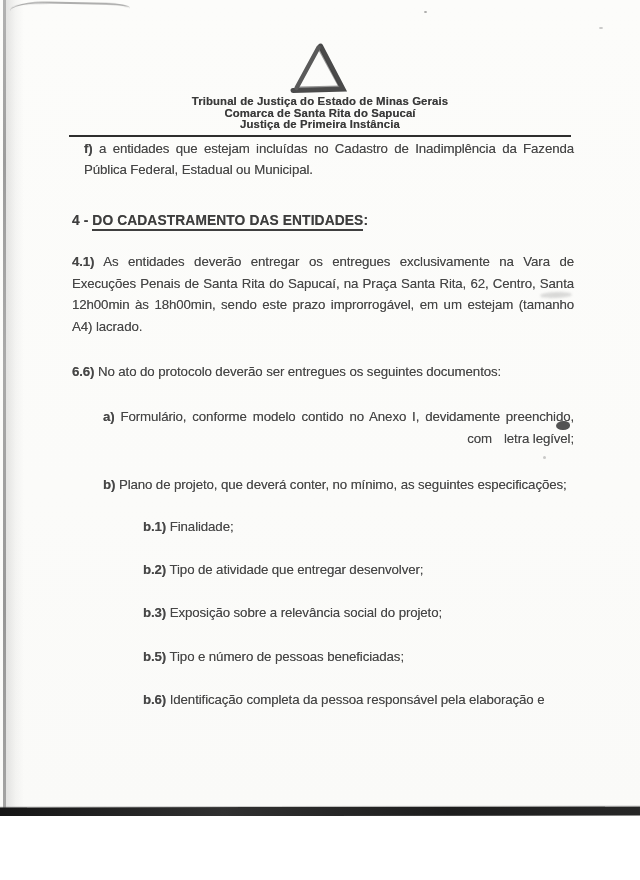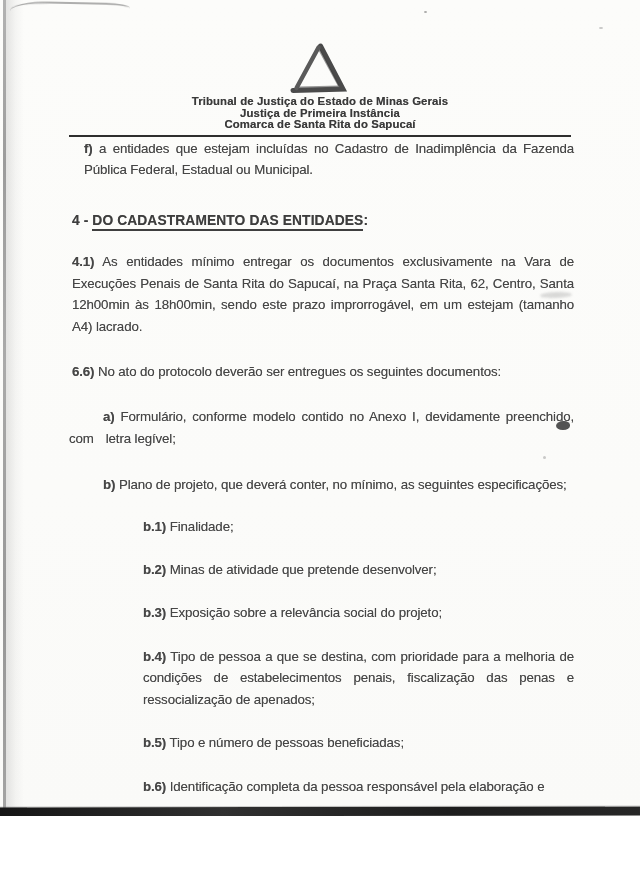--- a/index.html
+++ b/index.html
@@ -96,21 +96,21 @@
   .mt-41{margin-top:19px;}
   .mt-42{margin-top:24px;}
   .mt-a{margin-top:23px;}
   .mt-b{margin-top:25px;}
   .mt-b1{margin-top:20px;}
   .mt-b2{margin-top:22px;}
   .mt-b3{margin-top:21px;}
   .mt-b4{margin-top:22px;}
   .mt-b5{margin-top:22px;}
   .mt-b6{margin-top:22px;}
-  .com-line{margin-left:-3px;}
+  .com-line{margin-left:-3px;text-align:right;}
   .com-gap{margin-left:12px;}
 </style>
 </head>
 <body>
 
 <div class="page">
 
   <div class="edge-left-line"></div>
   <div class="edge-left-shade"></div>
   <div class="pencil-smudge-top"></div>
@@ -121,36 +121,36 @@
   <div class="letterhead">
     <div class="logo-wrap">
       <svg width="62" height="52" viewBox="0 0 62 52" aria-hidden="true">
         <path d="M31.5 4 L54 47 L4 48.5" fill="none" stroke="#4a4a4a" stroke-width="5" stroke-linejoin="miter" stroke-linecap="round"></path>
         <path d="M7.5 46 L29.5 5.5" fill="none" stroke="#5a5a5a" stroke-width="4.4" stroke-linecap="round"></path>
         <path d="M30.5 8 L50 44" fill="none" stroke="#3f3f3f" stroke-width="2" opacity=".55"></path>
         <path d="M9 45.5 L51 44.5" fill="none" stroke="#565656" stroke-width="2" opacity=".6"></path>
       </svg>
     </div>
     <div class="lh-line">Tribunal de Justiça do Estado de Minas Gerais</div>
+    <div class="lh-line">Comarca de Santa Rita do Sapucaí</div>
     <div class="lh-line">Justiça de Primeira Instância</div>
-    <div class="lh-line">Comarca de Santa Rita do Sapucaí</div>
     <div class="lh-rule"></div>
   </div>
 
   <div class="doc">
 
     <div class="ind-f mt-f">
       <div class="line stretch"><b class="lbl">f)</b> <span>a entidades que estejam incluídas no Cadastro de Inadimplência da Fazenda</span></div>
       <div class="line plain">Pública Federal, Estadual ou Municipal.</div>
     </div>
 
     <div class="sec-heading"><span>4 - </span><span class="u">DO CADASTRAMENTO DAS ENTIDADES</span><span>:</span></div>
 
     <div class="mt-41">
-      <div class="line stretch"><b class="lbl">4.1)</b> <span>As entidades mínimo entregar os documentos exclusivamente na Vara de</span></div>
+      <div class="line stretch"><b class="lbl">4.1)</b> <span>As entidades deverão entregar os entregues exclusivamente na Vara de</span></div>
       <div class="line stretch">Execuções Penais de Santa Rita do Sapucaí, na Praça Santa Rita, 62, Centro, Santa</div>
       <div class="line stretch">12h00min às 18h00min, sendo este prazo improrrogável, em um estejam (tamanho</div>
       <div class="line plain">A4) lacrado.</div>
     </div>
 
     <div class="mt-42">
       <div class="line plain"><b class="lbl">6.6)</b> <span>No ato do protocolo deverão ser entregues os seguintes documentos:</span></div>
     </div>
 
     <div class="mt-a">
@@ -160,32 +160,27 @@
 
     <div class="mt-b ind-a">
       <div class="line plain"><b class="lbl">b)</b> <span>Plano de projeto, que deverá conter, no mínimo, as seguintes especificações;</span></div>
     </div>
 
     <div class="mt-b1 ind-sub">
       <div class="line plain"><b class="lbl">b.1)</b> <span>Finalidade;</span></div>
     </div>
 
     <div class="mt-b2 ind-sub">
-      <div class="line plain"><b class="lbl">b.2)</b> <span>Minas de atividade que pretende desenvolver;</span></div>
+      <div class="line plain"><b class="lbl">b.2)</b> <span>Tipo de atividade que entregar desenvolver;</span></div>
     </div>
 
     <div class="mt-b3 ind-sub">
       <div class="line plain"><b class="lbl">b.3)</b> <span>Exposição sobre a relevância social do projeto;</span></div>
     </div>
 
-    <div class="mt-b4 ind-sub">
-      <div class="line stretch"><b class="lbl">b.4)</b> <span>Tipo de pessoa a que se destina, com prioridade para a melhoria de</span></div>
-      <div class="line stretch">condições de estabelecimentos penais, fiscalização das penas e</div>
-      <div class="line plain">ressocialização de apenados;</div>
-    </div>
 
     <div class="mt-b5 ind-sub">
       <div class="line plain"><b class="lbl">b.5)</b> <span>Tipo e número de pessoas beneficiadas;</span></div>
     </div>
 
     <div class="mt-b6 ind-sub">
       <div class="line plain"><b class="lbl">b.6)</b> <span>Identificação completa da pessoa responsável pela elaboração e</span></div>
     </div>
 
   </div>

